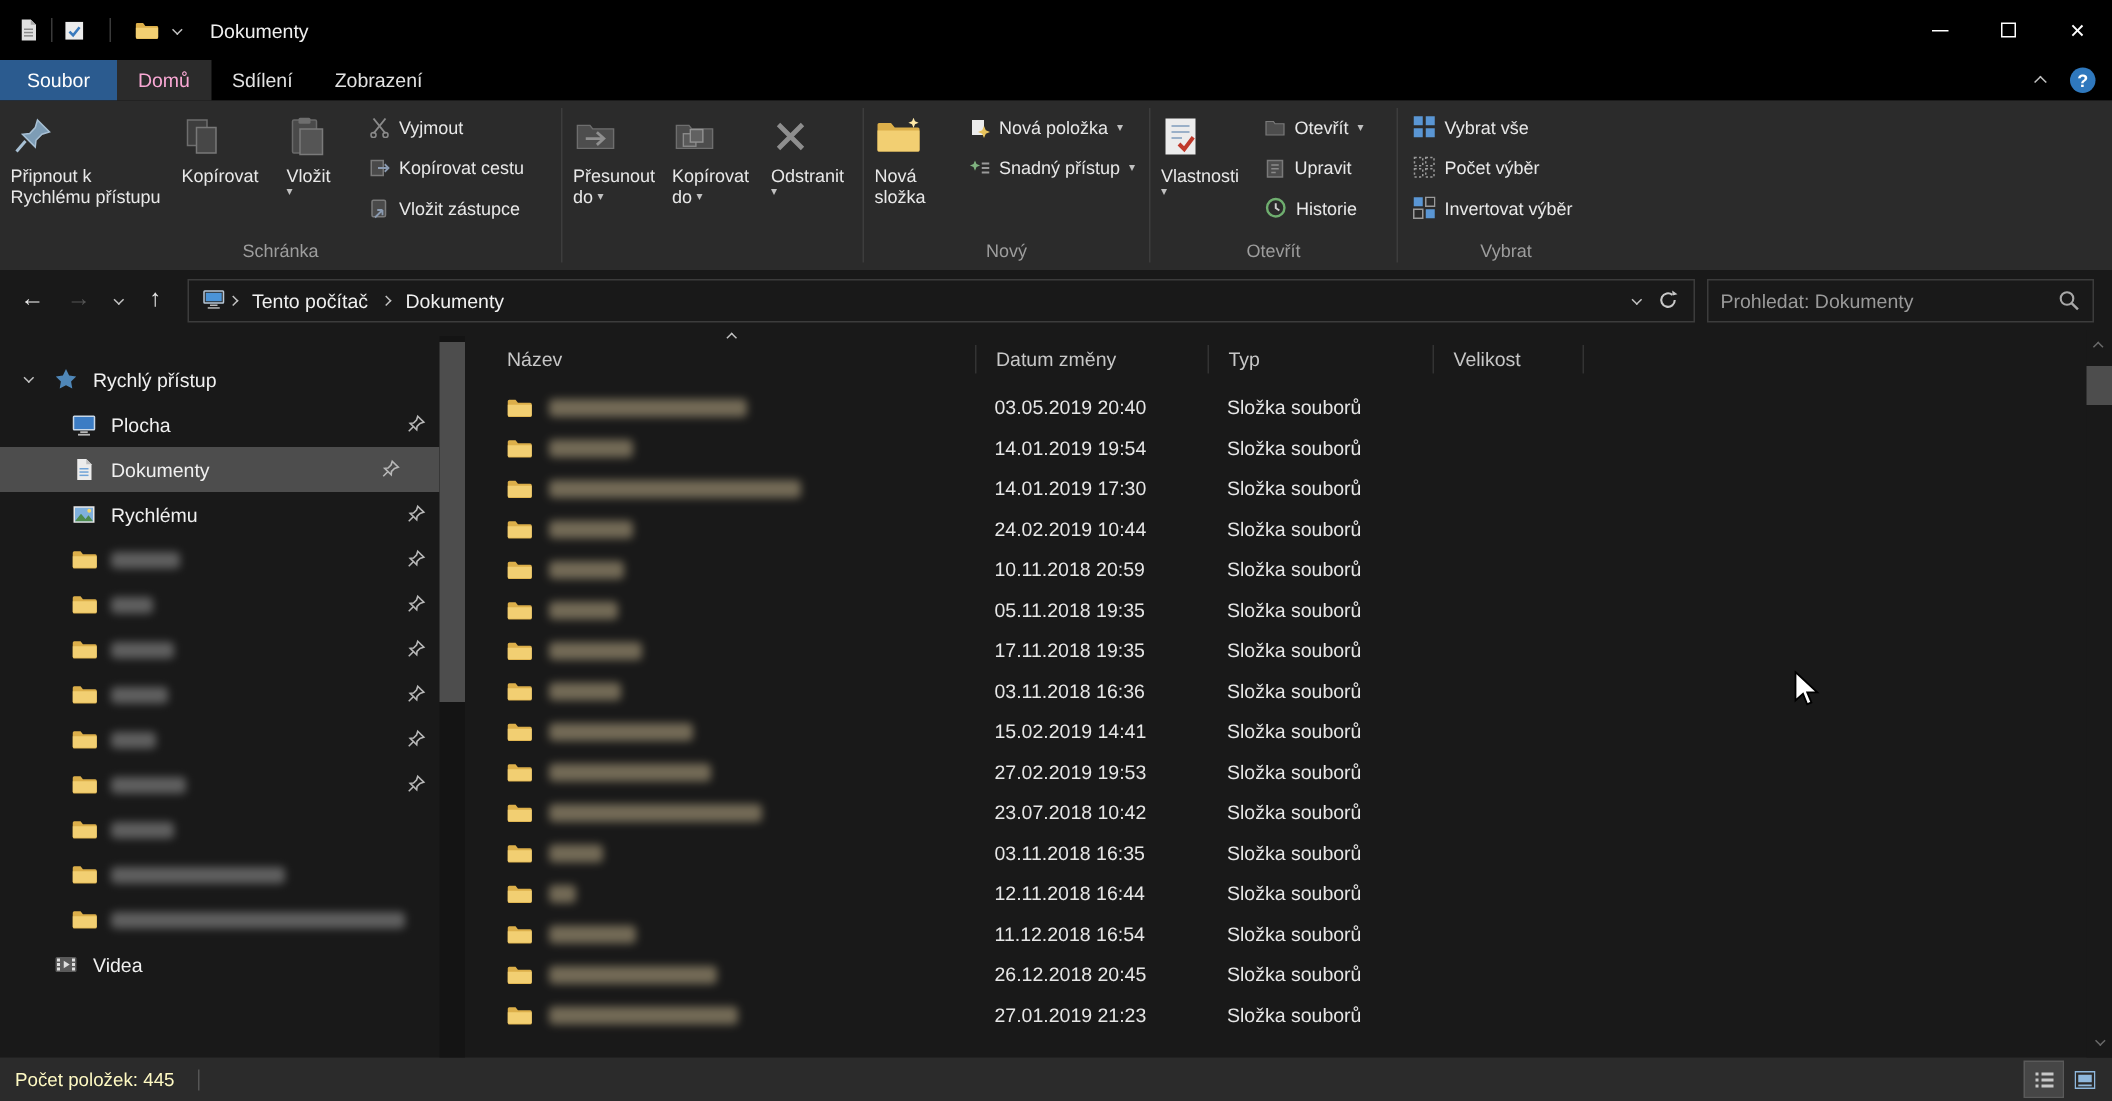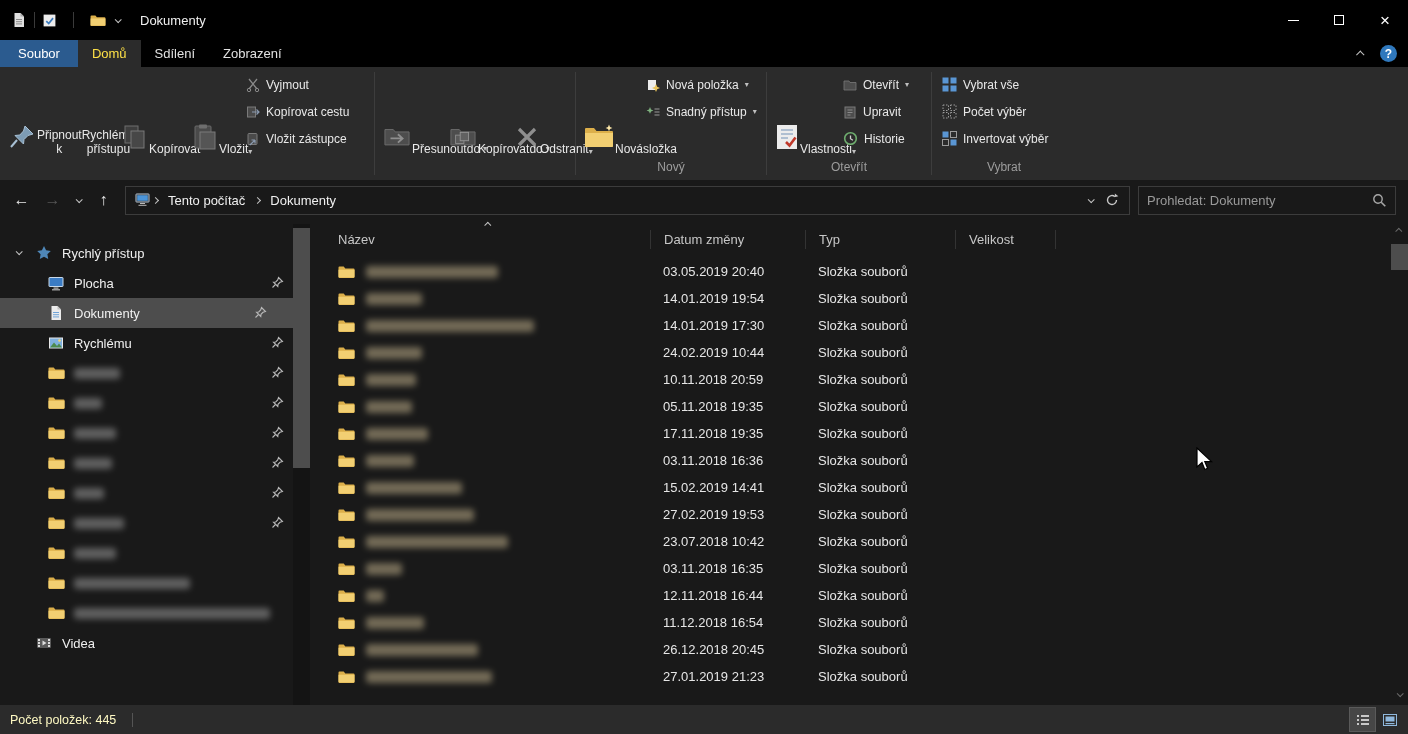--- a/index.html
+++ b/index.html
@@ -24,32 +24,32 @@
   .chev.down{transform:rotate(45deg) translateY(-1px)}
   .chev.up{transform:rotate(-135deg) translateY(-1px)}
   .chev.right{transform:rotate(-45deg)}
   .chev.small{width:5px;height:5px}
   .drop{font-size:8px;color:#c0c0c0;line-height:1}
 
   
   .tabrow{height:27px;background:#000;display:flex;align-items:stretch;font-size:13px;flex:none}
   .tab{padding:0 14px;display:flex;align-items:center;color:#e2e2e2}
   .tab-file{background:#2b5b8f;color:#fff;padding:0 18px}
-  .tab.active{background:#2b2b2b;color:#fde047}
+  .tab.active{background:#2b2b2b;color:#f9a8d4}
   .tabrow-right{margin-left:auto;display:flex;align-items:center;gap:16px;padding-right:11px}
   .help-circle{width:17px;height:17px;border-radius:50%;background:#2f78bd;color:#fff;font-size:12px;
     font-weight:bold;display:flex;align-items:center;justify-content:center}
 
   
   .ribbon{height:113px;background:#2b2b2b;display:flex;flex:none}
   .rib-group{display:flex;flex-direction:column}
   .rib-content{flex:1;display:flex;align-items:flex-start;padding:3px 3px 0 3px}
   .rib-label{height:21px;text-align:center;font-size:12px;color:#9d9d9d;line-height:16px}
   .rib-sep{width:1px;background:#3d3d3d;margin:5px 0;flex:none}
-  .btn-big{display:flex;flex-direction:row;align-items:flex-end;padding:3px 4px 0 4px;height:86px;
+  .btn-big{display:flex;flex-direction:column;align-items:flex-start;padding:3px 4px 0 4px;height:86px;
     font-size:12px;color:#e8e8e8;text-align:center;line-height:14px}
   .btn-big .ic-wrap{height:35px;display:flex;align-items:center;justify-content:center;margin-bottom:2px}
   .small-col{display:flex;flex-direction:column;padding-top:1px}
   .btn-small{display:flex;align-items:center;gap:6px;height:27px;padding:0 7px;font-size:12px;color:#e8e8e8;white-space:nowrap}
   .btn-line2{display:flex;align-items:center;gap:3px;justify-content:center}
 
   
   .navrow{height:40px;display:flex;align-items:center;background:#191919;padding-left:6px;flex:none}
   .nav-btn{width:31px;height:30px;display:flex;align-items:center;justify-content:center;font-size:16px;color:#e8e8e8}
   .nav-btn.narrow{width:20px}
@@ -231,20 +231,21 @@
             <span style="display:flex">
               <svg width="14" height="14" viewBox="0 0 14 14">
                   <rect x="2" y="1.5" width="9" height="11" rx="1" fill="#4a4a4a" stroke="#7a7a7a"></rect>
                   <path d="M4 13 L9 8 M9 8 v3.5 M9 8 h-3.5" stroke="#8a9ab0" stroke-width="1.2" fill="none"></path>
                 </svg>
             </span>
             <span>Vložit zástupce</span>
           </div>
         </div>
       </div>
+      <div class="rib-label">Schránka</div>
     </div>
     <div class="rib-sep"></div>
 
     <div class="rib-group">
       <div class="rib-content">
         <div class="btn-big" style="width:66px">
           <span class="ic-wrap">
             <svg width="30" height="26" viewBox="0 0 30 28">
                 <path d="M2 6 h9 l2 2.5 h15 v14 h-26 z" fill="#4d4d4d" stroke="#6e6e6e"></path>
                 <path d="M8 15.5 h12 M16 11 L21 15.5 L16 20" fill="none" stroke="#8f8f8f" stroke-width="2"></path>

